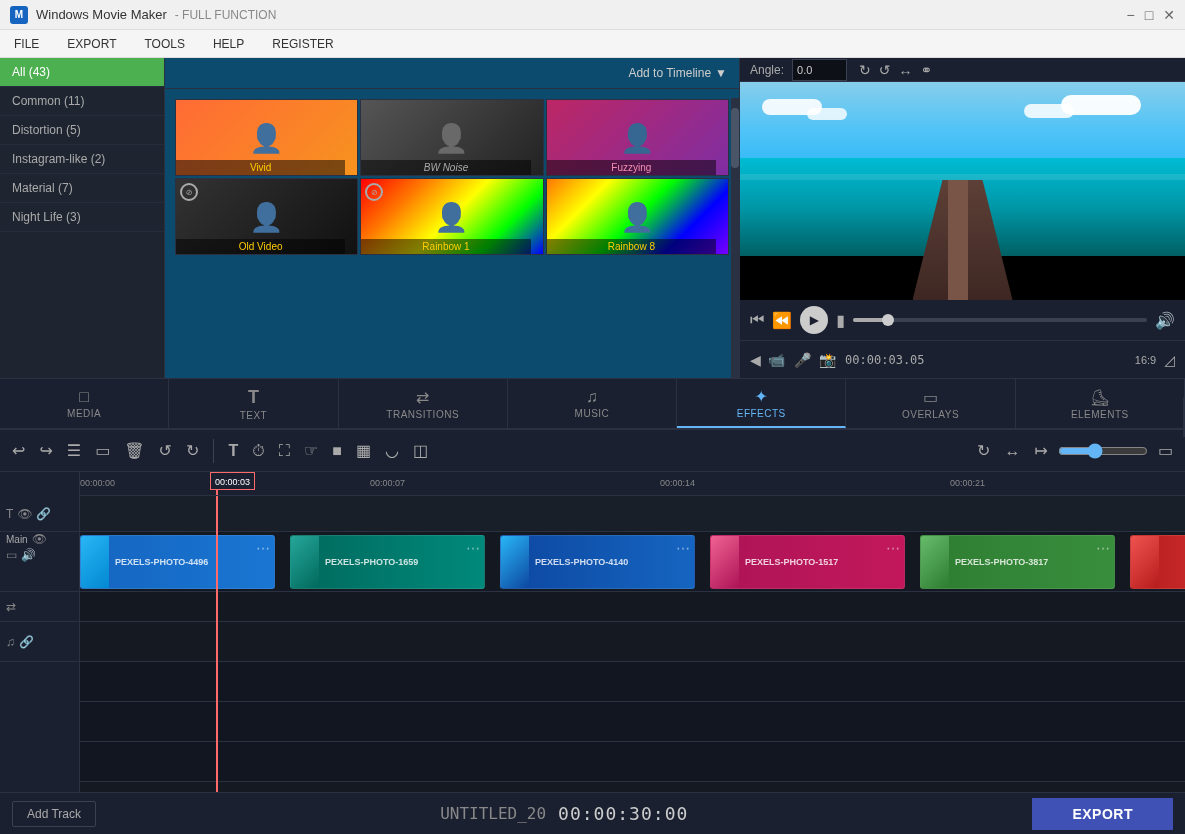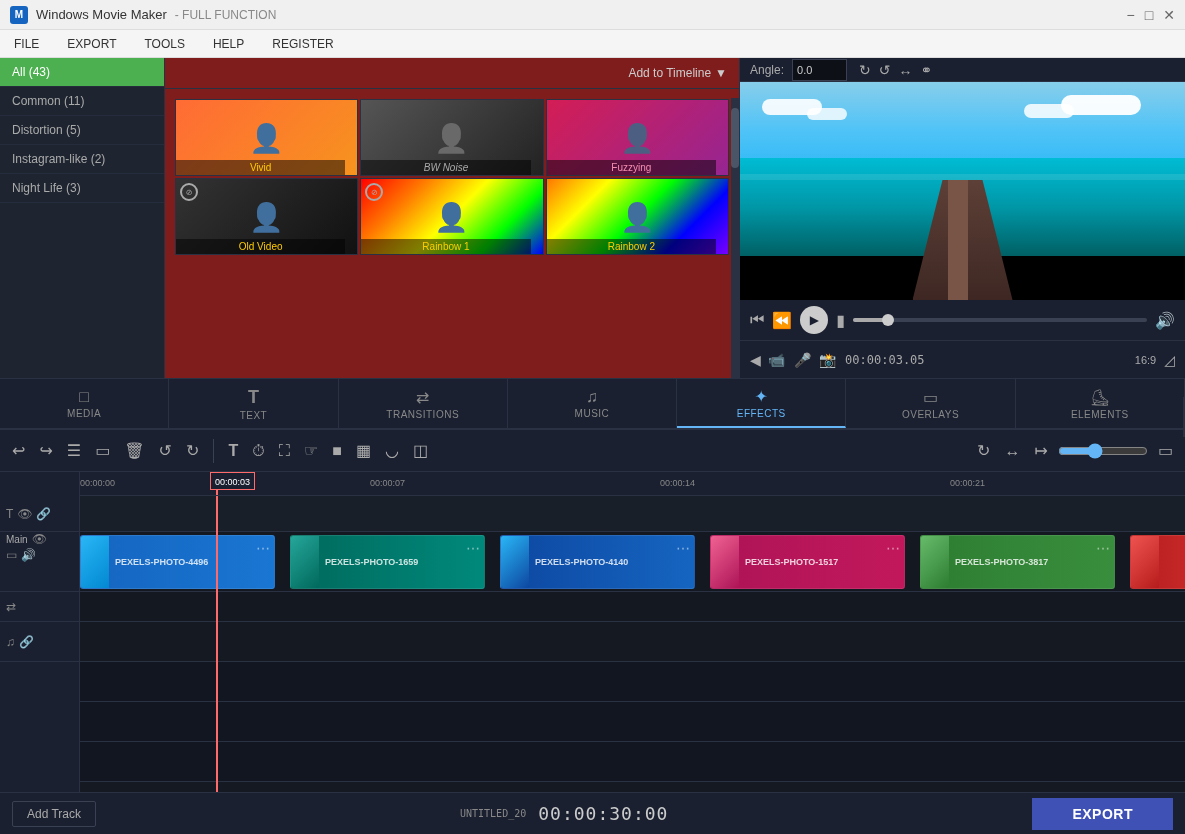--- a/index.html
+++ b/index.html
@@ -100,21 +100,21 @@
       border-bottom: 1px solid #252d3d;
     }
     .sidebar-item.active {
       background: #4caf50;
       color: white;
     }
 
     
     #effects-panel {
       flex: 1;
-      background: #7f1d1d;
+      background: #0c4a6e;
       border-right: 1px solid #2a3142;
       display: flex;
       flex-direction: column;
       position: relative;
     }
     #effects-header {
       padding: 8px 12px;
       display: flex;
       align-items: center;
       justify-content: flex-end;
@@ -463,21 +463,21 @@
       background: transparent;
       border: 1px solid #3a4152;
       color: #aaa;
       padding: 5px 14px;
       cursor: pointer;
       font-size: 12px;
       border-radius: 2px;
     }
     .project-name {
       color: #888;
-      font-size: 10px;
+      font-size: 16px;
       font-family: monospace;
     }
     .time-counter {
       font-size: 18px;
       color: #ccc;
       font-family: monospace;
       letter-spacing: 1px;
     }
     .export-btn {
       background: #3f51b5;
@@ -582,20 +582,21 @@
 
 <div id="app">
 
   <div id="content-area">
 
     <div id="sidebar">
       <div class="sidebar-item active">All (43)</div>
       <div class="sidebar-item">Common (11)</div>
       <div class="sidebar-item">Distortion (5)</div>
       <div class="sidebar-item">Instagram-like (2)</div>
+      <div class="sidebar-item">Material (7)</div>
       <div class="sidebar-item">Night Life (3)</div>
 
       <div style="position:absolute; right:-12px; top:50%; transform:translateY(-50%); width:14px; height:40px; background:#2a3142; display:flex; align-items:center; justify-content:center; cursor:pointer; border-radius:0 4px 4px 0; z-index:10;">
         
       </div>
     </div>
 
     <div id="effects-panel">
       <div id="effects-header">
         <div class="add-timeline-btn">
@@ -643,21 +644,21 @@
               <span style="font-size:8px;color:#aaa;">⊘</span>
             </div>
           </div>
           <div class="effect-label" style="color:#ffcc00;">Rainbow 1</div>
         </div>
 
         <div class="effect-item">
           <div class="effect-thumb thumb-rainbow2" style="position:relative;">
             <span class="effect-person">👤</span>
           </div>
-          <div class="effect-label" style="color:#ffcc00;">Rainbow 2</div>
+          <div class="effect-label" style="color:#ffcc00;">Rainbow 8</div>
         </div>
       </div>
 
       <div id="effects-scrollbar">
         <div id="effects-scrollbar-thumb"></div>
       </div>
     </div>
 
     <div id="preview-panel">
 

